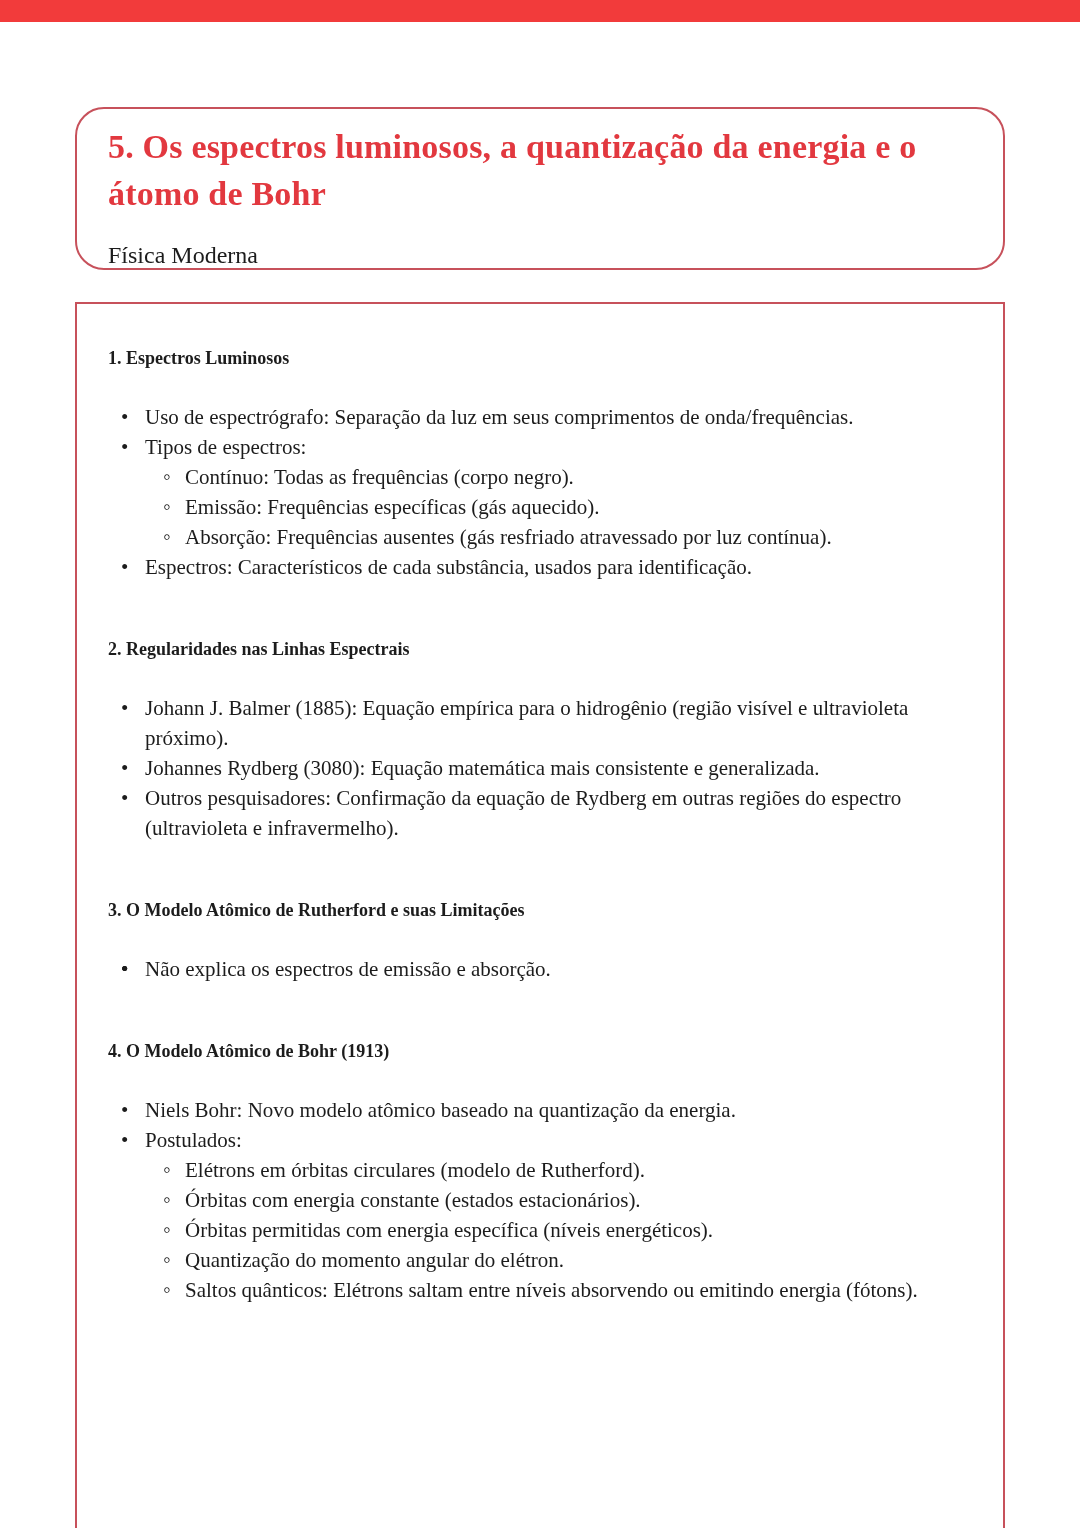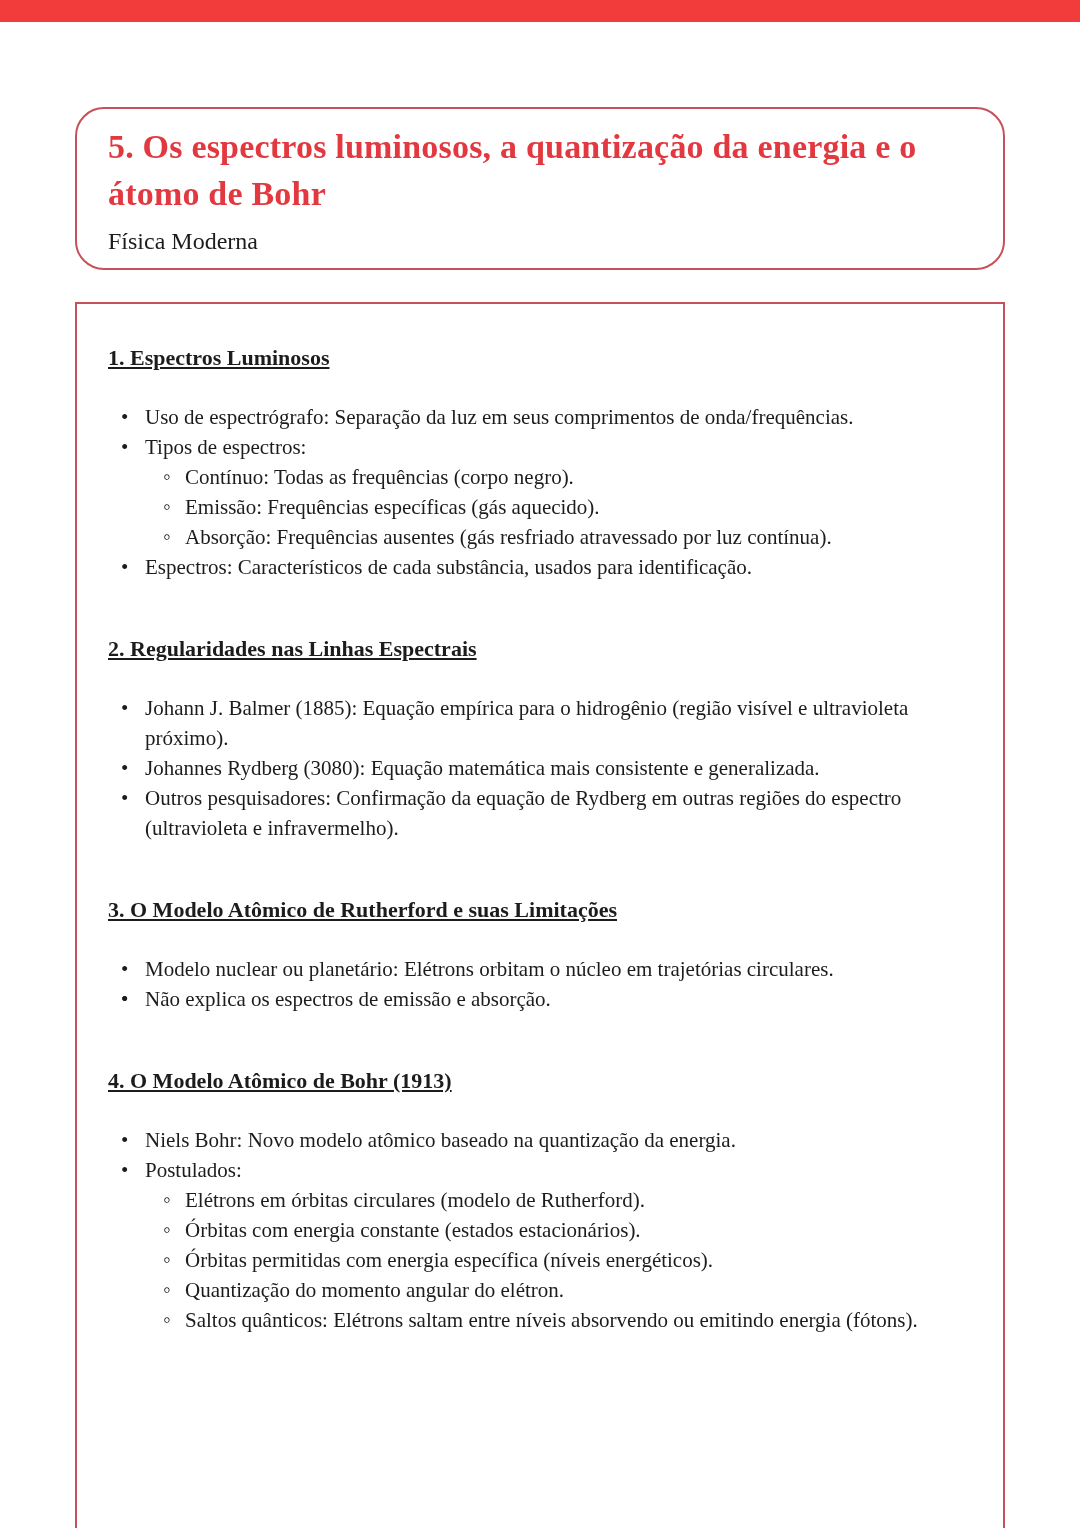--- a/index.html
+++ b/index.html
@@ -36,31 +36,30 @@
   .page-title{
     font-size:34px; font-weight:bold;
     line-height:47px;
     color:var(--c-title);
     letter-spacing:.2px;
     max-width:880px;
   }
   .page-subtitle{
     font-size:24px; font-weight:normal;
     color:var(--c-ink);
-    margin-top:11px;
+    margin-top:25px;
   }
   .content-card{
     top:302px; height:1260px;
     padding:39px 32px 0 31px;
   }
   .section-heading{
-    font-size:22px; font-weight:bold;
+    font-size:18px; font-weight:bold;
     line-height:30px;
     color:var(--c-ink);
-    text-decoration:underline;
   }
   section + section .section-heading{ margin-top:52px; }
   ul.notes{
     list-style:none;
     margin-top:29px;
   }
   ul.notes li{
     position:relative;
     font-size:21px;
     line-height:30px;
@@ -103,21 +102,21 @@
     <ul class="notes">
       <li class="l1"><span class="mk">•</span><span>Johann J. Balmer (1885): Equação empírica para o hidrogênio (região visível e ultravioleta próximo).</span></li>
       <li class="l1"><span class="mk">•</span><span>Johannes Rydberg (3080): Equação matemática mais consistente e generalizada.</span></li>
       <li class="l1"><span class="mk">•</span><span>Outros pesquisadores: Confirmação da equação de Rydberg em outras regiões do espectro (ultravioleta e infravermelho).</span></li>
     </ul>
   </section>
 
   <section>
     <h2 class="section-heading">3. O Modelo Atômico de Rutherford e suas Limitações</h2>
     <ul class="notes">
-      <li class="l1"><span class="mk">•</span><span>Modelo nuclear ou planetário: Elétrons orbitam o núcleo em trajetórias circulares.</span></li>
+      <li class="l1"><span class="mk">•</span></li>
       <li class="l1"><span class="mk">•</span></li>
       <li class="l1"><span class="mk">•</span><span>Não explica os espectros de emissão e absorção.</span></li>
     </ul>
   </section>
 
   <section>
     <h2 class="section-heading">4. O Modelo Atômico de Bohr (1913)</h2>
     <ul class="notes">
       <li class="l1"><span class="mk">•</span><span>Niels Bohr: Novo modelo atômico baseado na quantização da energia.</span></li>
       <li class="l1"><span class="mk">•</span><span>Postulados:</span></li>

